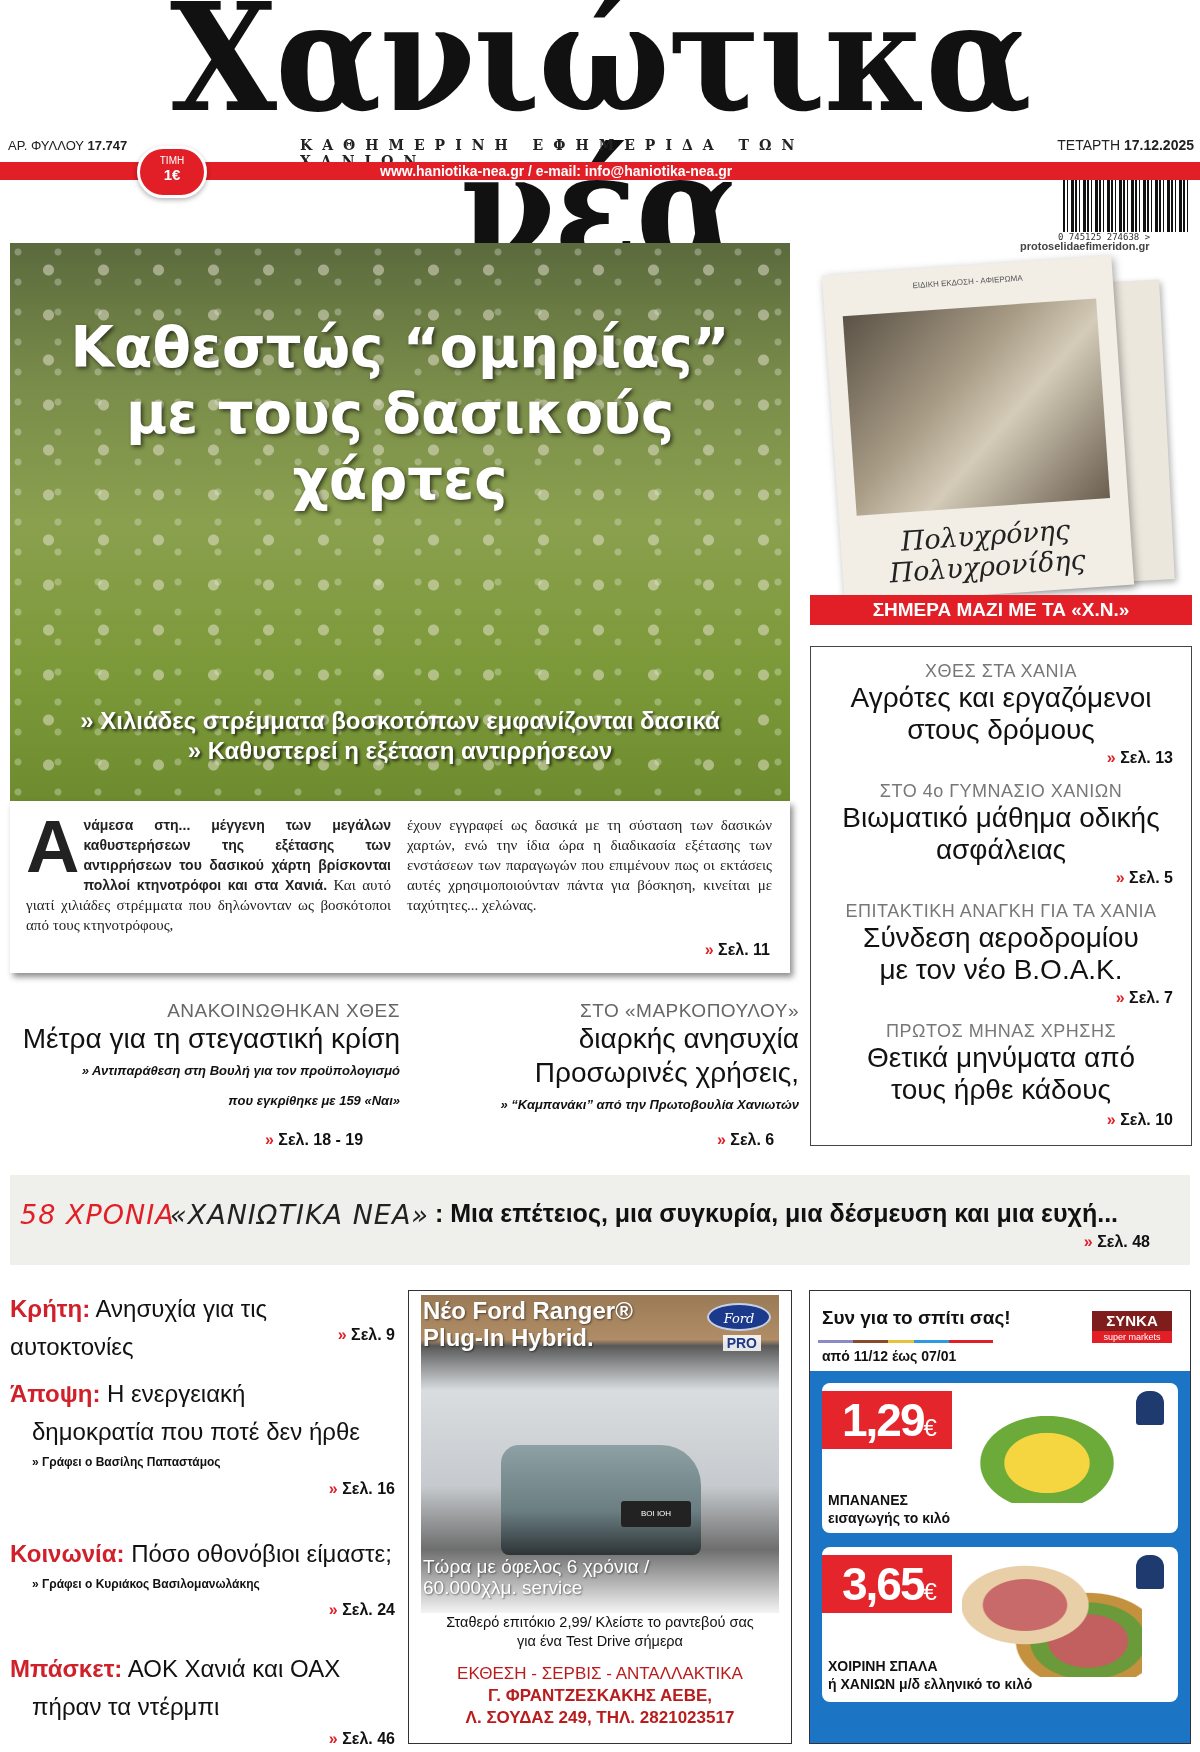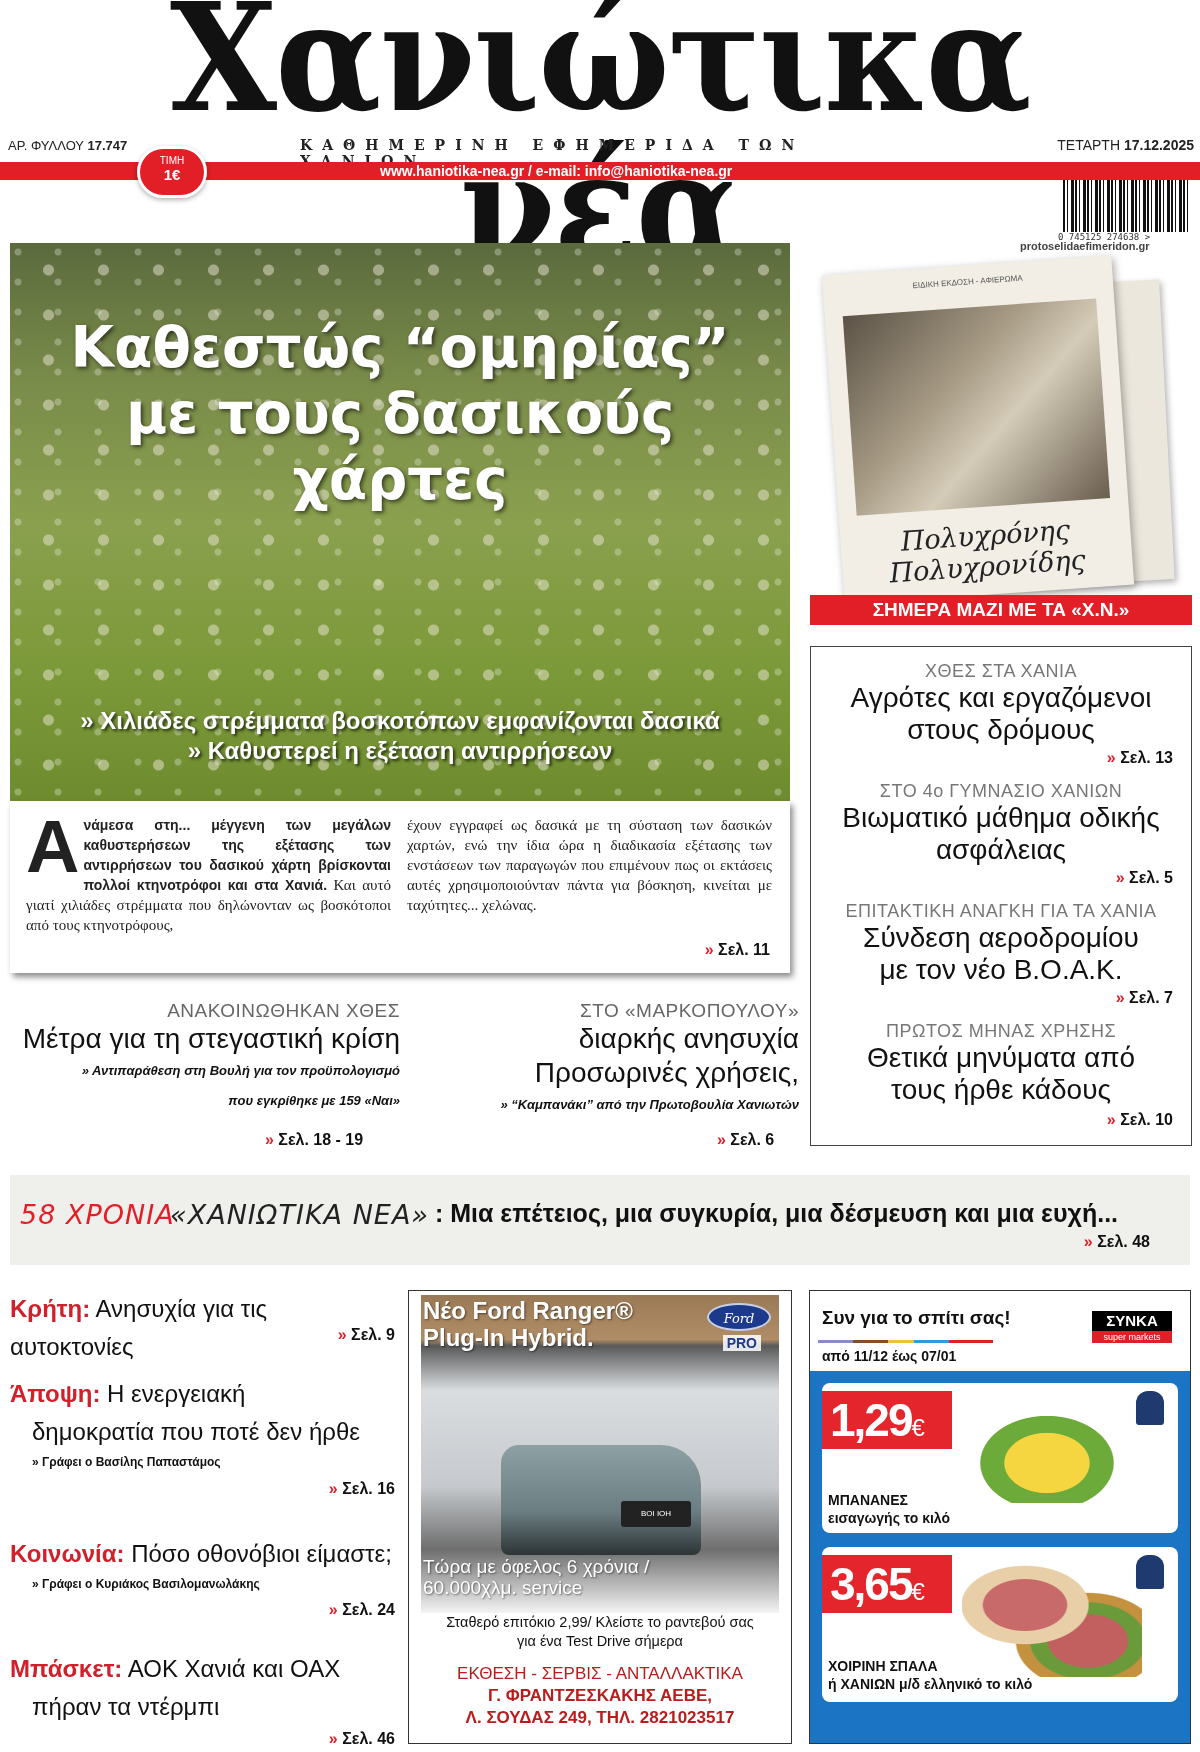--- a/index.html
+++ b/index.html
@@ -92,24 +92,24 @@
   .ford .rate { position: absolute; left: 0; top: 322px; width: 100%; text-align: center; font-size: 14.5px; line-height: 19px; color: #111; }
   .ford .dealer { position: absolute; left: 0; top: 372px; width: 100%; text-align: center; font-size: 17px; line-height: 22px; color: #b91c1c; }
   .ford .dealer b { display: block; }
 
   
   .synka { left: 809px; top: 1290px; width: 382px; height: 454px; border: 1.5px solid #333; background: #1b74c4; overflow: hidden; }
   .synka .head { position: absolute; left: 0; top: 0; width: 100%; height: 80px; background: #fff; }
   .synka .slogan { position: absolute; left: 12px; top: 16px; font-size: 19px; font-weight: bold; color: #111; }
   .synka .rainbow { position: absolute; left: 8px; top: 49px; width: 175px; height: 3px; background: linear-gradient(90deg, #8a8ac7 0 20%, #8a4b2a 20% 40%, #e6c33a 40% 55%, #2e9ae0 55% 75%, #e21e26 75% 100%); }
   .synka .dates { position: absolute; left: 12px; top: 57px; font-size: 14px; font-weight: bold; color: #111; }
-  .synka .brand { position: absolute; right: 18px; top: 20px; width: 80px; height: 20px; background: #000000; color: #fff; font-weight: bold; font-size: 15px; text-align: center; line-height: 20px; }
+  .synka .brand { position: absolute; right: 18px; top: 20px; width: 80px; height: 20px; background: #7f1d1d; color: #fff; font-weight: bold; font-size: 15px; text-align: center; line-height: 20px; }
   .synka .brand2 { position: absolute; right: 18px; top: 40px; width: 80px; height: 12px; background: #e21e26; color: #fff; font-size: 9px; text-align: center; line-height: 12px; }
   .synka .card { position: absolute; left: 12px; width: 356px; background: #fff; border-radius: 8px; }
-  .synka .price { position: absolute; left: 0; top: 8px; width: 130px; height: 58px; background: #e4262c; color: #fff; font-weight: bold; font-size: 46px; line-height: 58px; padding-left: 8px; letter-spacing: -2px; }
+  .synka .price { position: absolute; left: 0; top: 8px; width: 130px; height: 58px; background: #e4262c; color: #fff; font-weight: bold; font-size: 46px; line-height: 58px; padding-left: 20px; letter-spacing: -2px; }
   .synka .price span { font-size: 24px; font-weight: normal; }
   .synka .pname { position: absolute; left: 6px; font-size: 14px; font-weight: bold; color: #111; line-height: 18px; }
   .synka .basket { position: absolute; right: 14px; top: 8px; width: 28px; height: 34px; background: #1e3a6e; border-radius: 12px 12px 3px 3px; }
   .synka .fruit { position: absolute; left: 140px; top: 20px; width: 170px; height: 100px; background: radial-gradient(ellipse at 50% 60%, #f5d640 0 35%, #6cab3a 36% 55%, transparent 56%); }
   .synka .meat { position: absolute; left: 140px; top: 10px; width: 180px; height: 120px; background: radial-gradient(ellipse at 35% 40%, #c86a6a 0 25%, #e8cfa8 26% 38%, transparent 39%), radial-gradient(ellipse at 70% 70%, #c25f5f 0 22%, #6a9a3a 23% 32%, #c4913f 33% 40%, transparent 41%); }
 </style>
 </head>
 <body>
 
 <div class="abs masthead-title">Χανιώτικα νέα</div>

